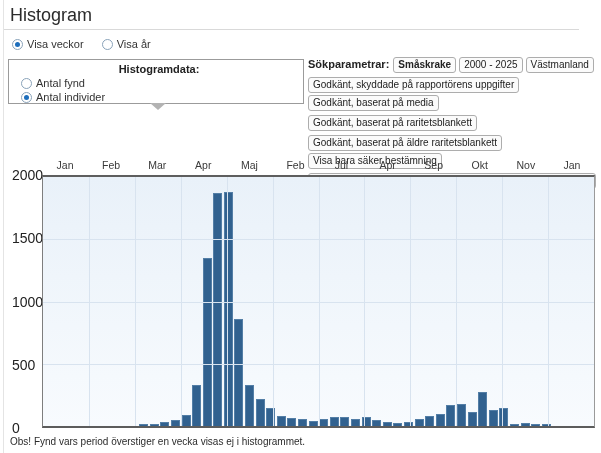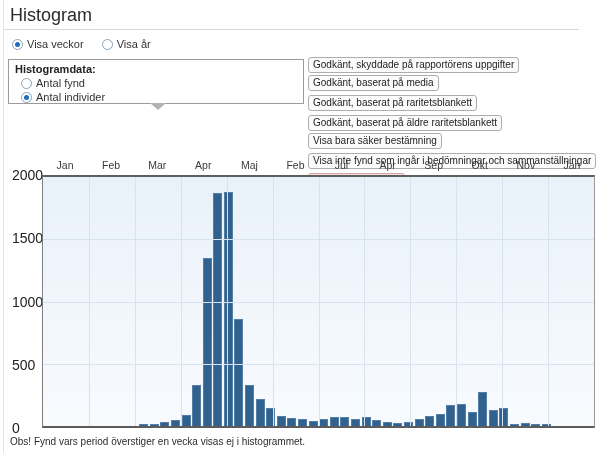--- a/index.html
+++ b/index.html
@@ -14,21 +14,21 @@
   .radio { position:relative; display:inline-block; width:11px; height:11px; border:1px solid #8aa3ba;
            border-radius:50%; background:#fff; vertical-align:-2px; margin-right:4px; }
   .radio.checked::after { content:""; position:absolute; inset:2px; border-radius:50%; background:#1d6ebc; }
 
   .view-toggle { position:absolute; left:12px; top:38px; display:flex; gap:18px;
                  font-size:11px; color:#333; align-items:center; }
   .view-toggle label { cursor:default;text-align:right; }
 
   .hist-box { position:absolute; left:8px; top:59px; width:296px; height:45px;
               border:1px solid #9b9b9b; background:#fff; }
-  .hist-box .legend { font-size:11px; font-weight:700; color:#222; margin:3px 0 2px 6px; }
+  .hist-box .legend { font-size:11px; font-weight:700; color:#222; margin:3px 0 2px 6px;text-align:center; }
   .hist-box .opt { font-size:11px; color:#333; margin:0 0 2px 12px; }
   .hist-arrow { position:absolute; left:141px; bottom:-7px; width:0; height:0;
                 border-left:8px solid transparent; border-right:8px solid transparent;
                 border-top:7px solid #b3b3b3; }
 
   
   .search-col { position:absolute; left:308px; top:56px; width:292px; }
   .tag-row { margin-bottom:2px; line-height:13px; }
   .params-label { font-size:11px; font-weight:700; color:#222; margin-right:4px; }
   .tag { display:inline-block; font-size:10px; color:#222; background:#fbfbfb;
@@ -86,20 +86,21 @@
       <span class="radio"></span><span>Antal fynd</span>
     </div>
     <div class="opt">
       <span class="radio checked"></span><span>Antal individer</span>
     </div>
     <div class="hist-arrow"></div>
   </div>
 
   <div class="search-col">
     <div id="tagRows">
+        <div class="tag-row"><span class="params-label">Sökparametrar:</span><span class="tag bold">Småskrake</span><span class="tag">2000 - 2025</span><span class="tag">Västmanland</span></div>
         <div class="tag-row"><span class="tag">Godkänt, skyddade på rapportörens uppgifter</span><span class="tag">Godkänt, baserat på media</span></div>
         <div class="tag-row"><span class="tag">Godkänt, baserat på raritetsblankett</span></div>
         <div class="tag-row"><span class="tag">Godkänt, baserat på äldre raritetsblankett</span><span class="tag">Visa bara säker bestämning</span></div>
         <div class="tag-row"><span class="tag">Visa inte fynd som ingår i bedömningar och sammanställningar</span></div>
         <div class="tag-row"><span class="tag protected">Visa skyddade fynd</span></div>
       </div>
     <a class="edit-link">Ändra sökningen</a>
     <button class="export-btn">Exportera histogram till csv-fil</button>
   </div>
 

